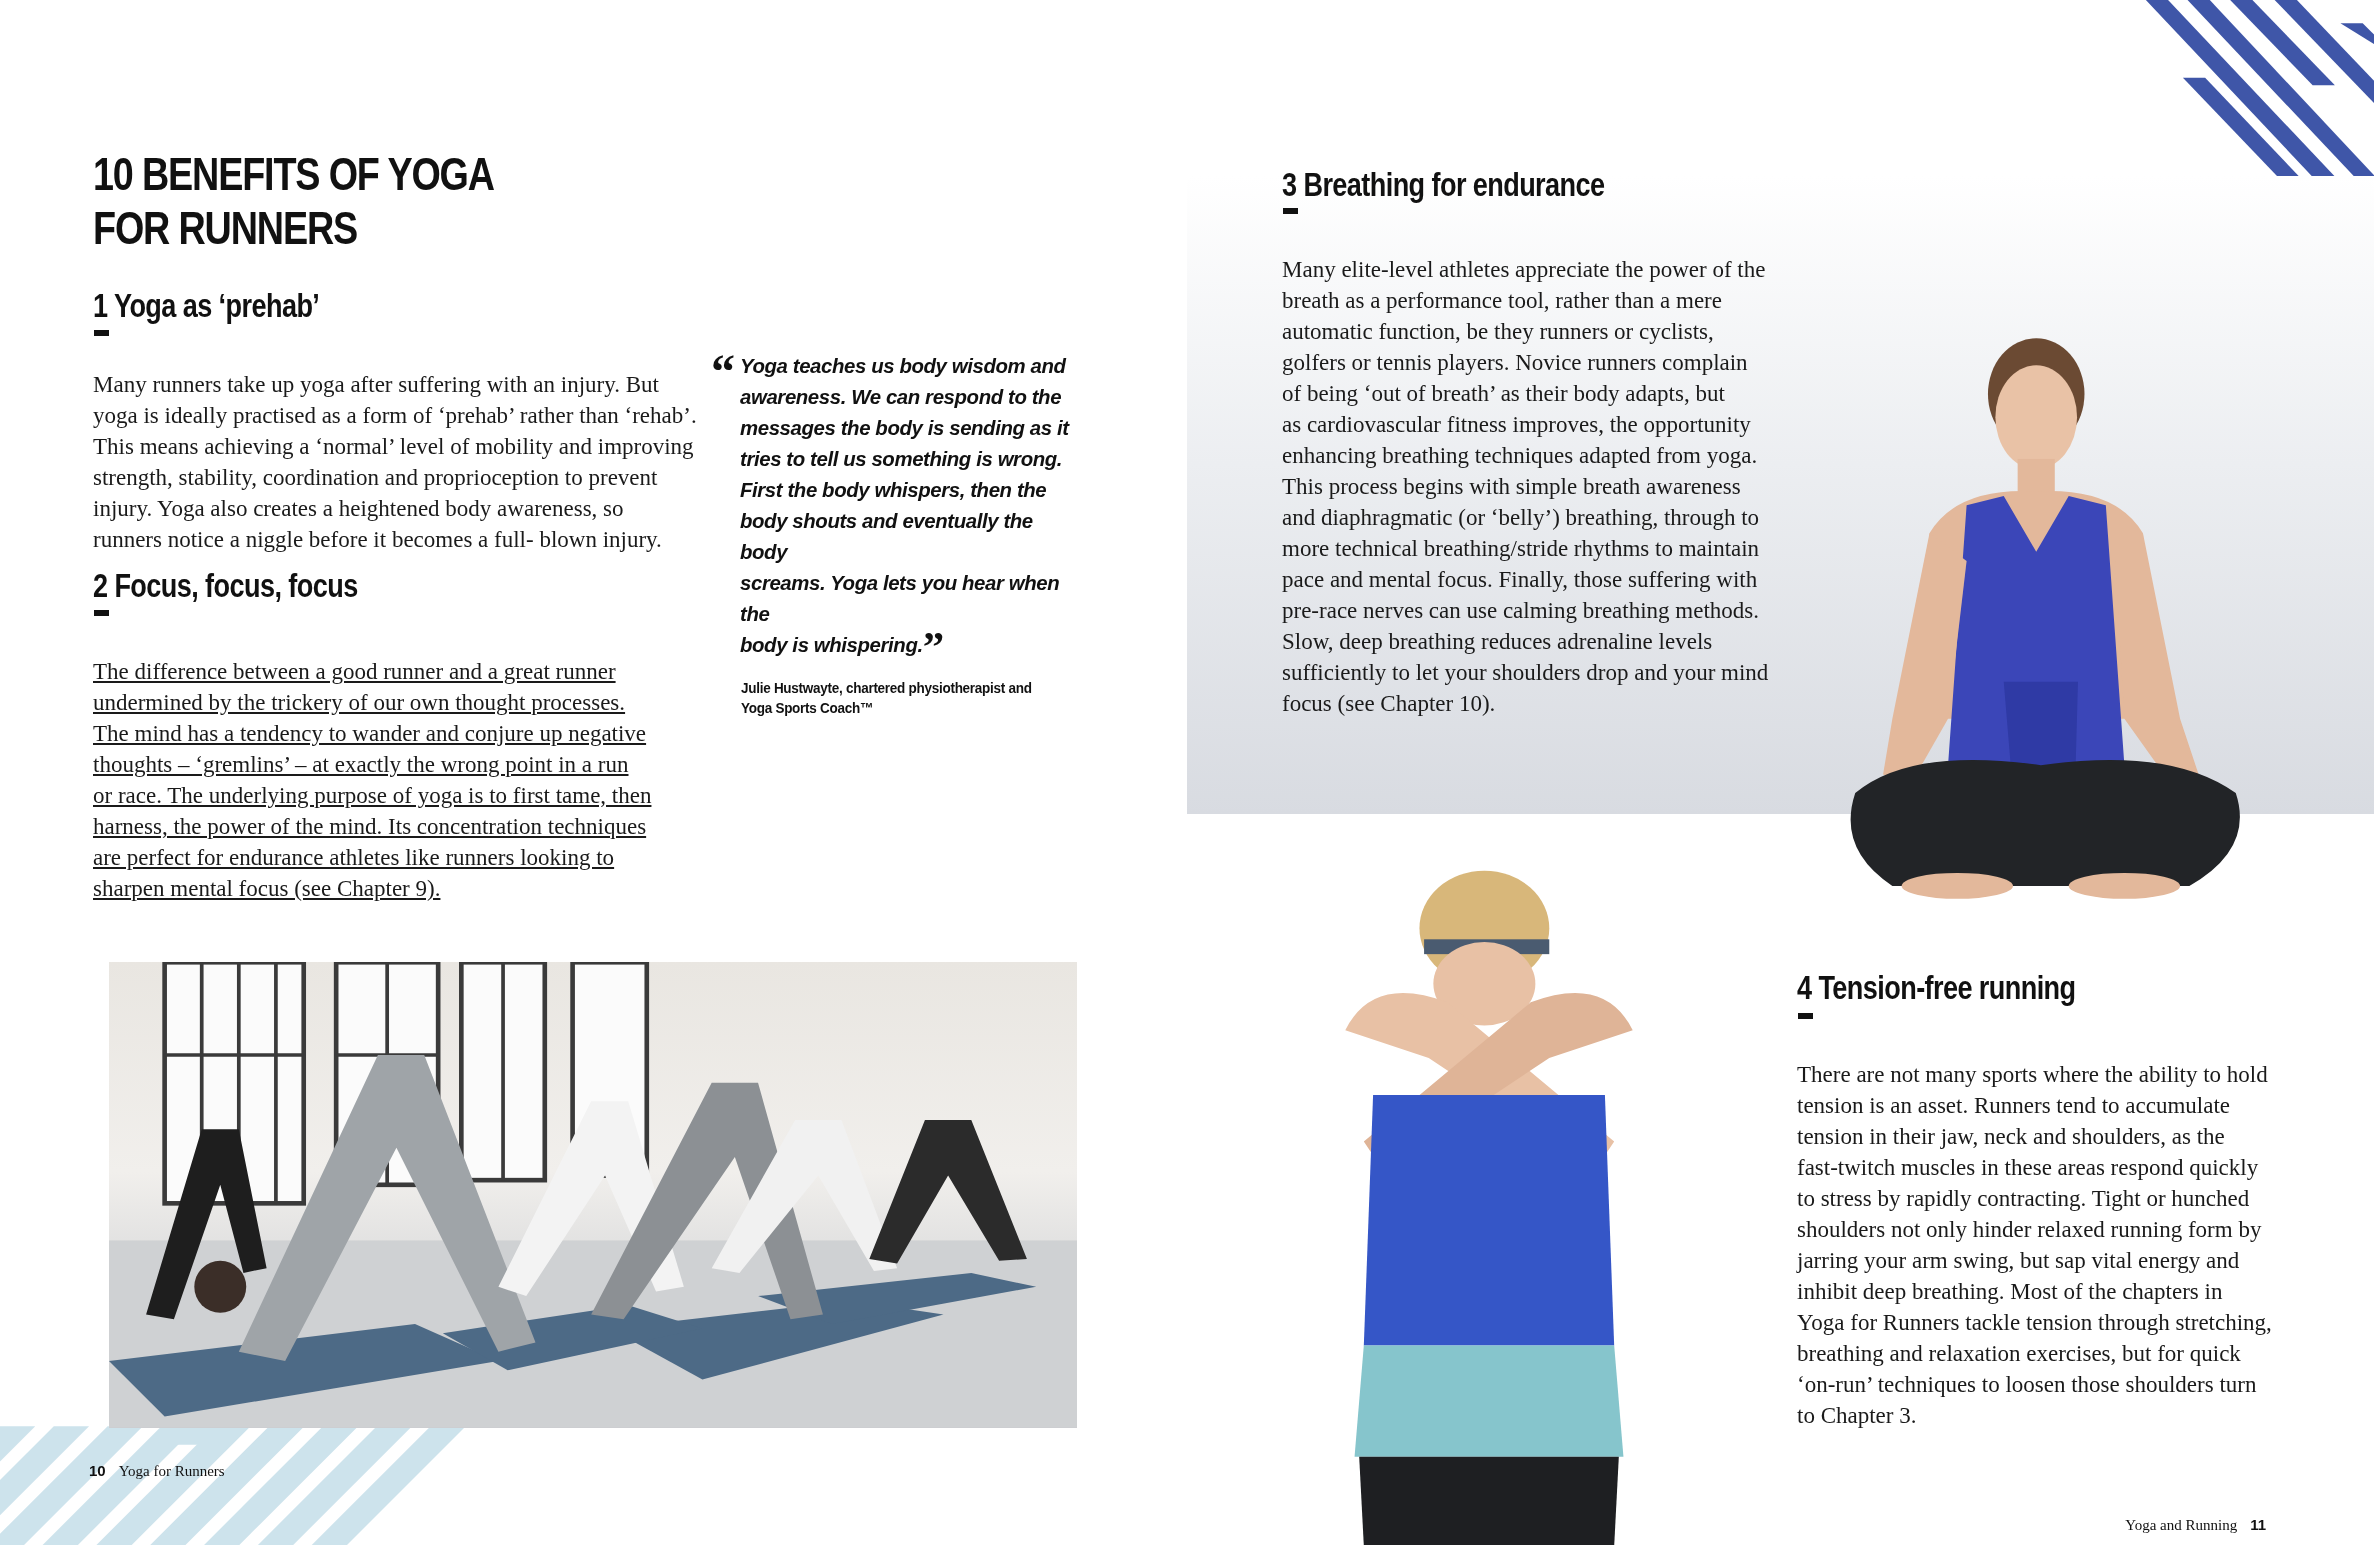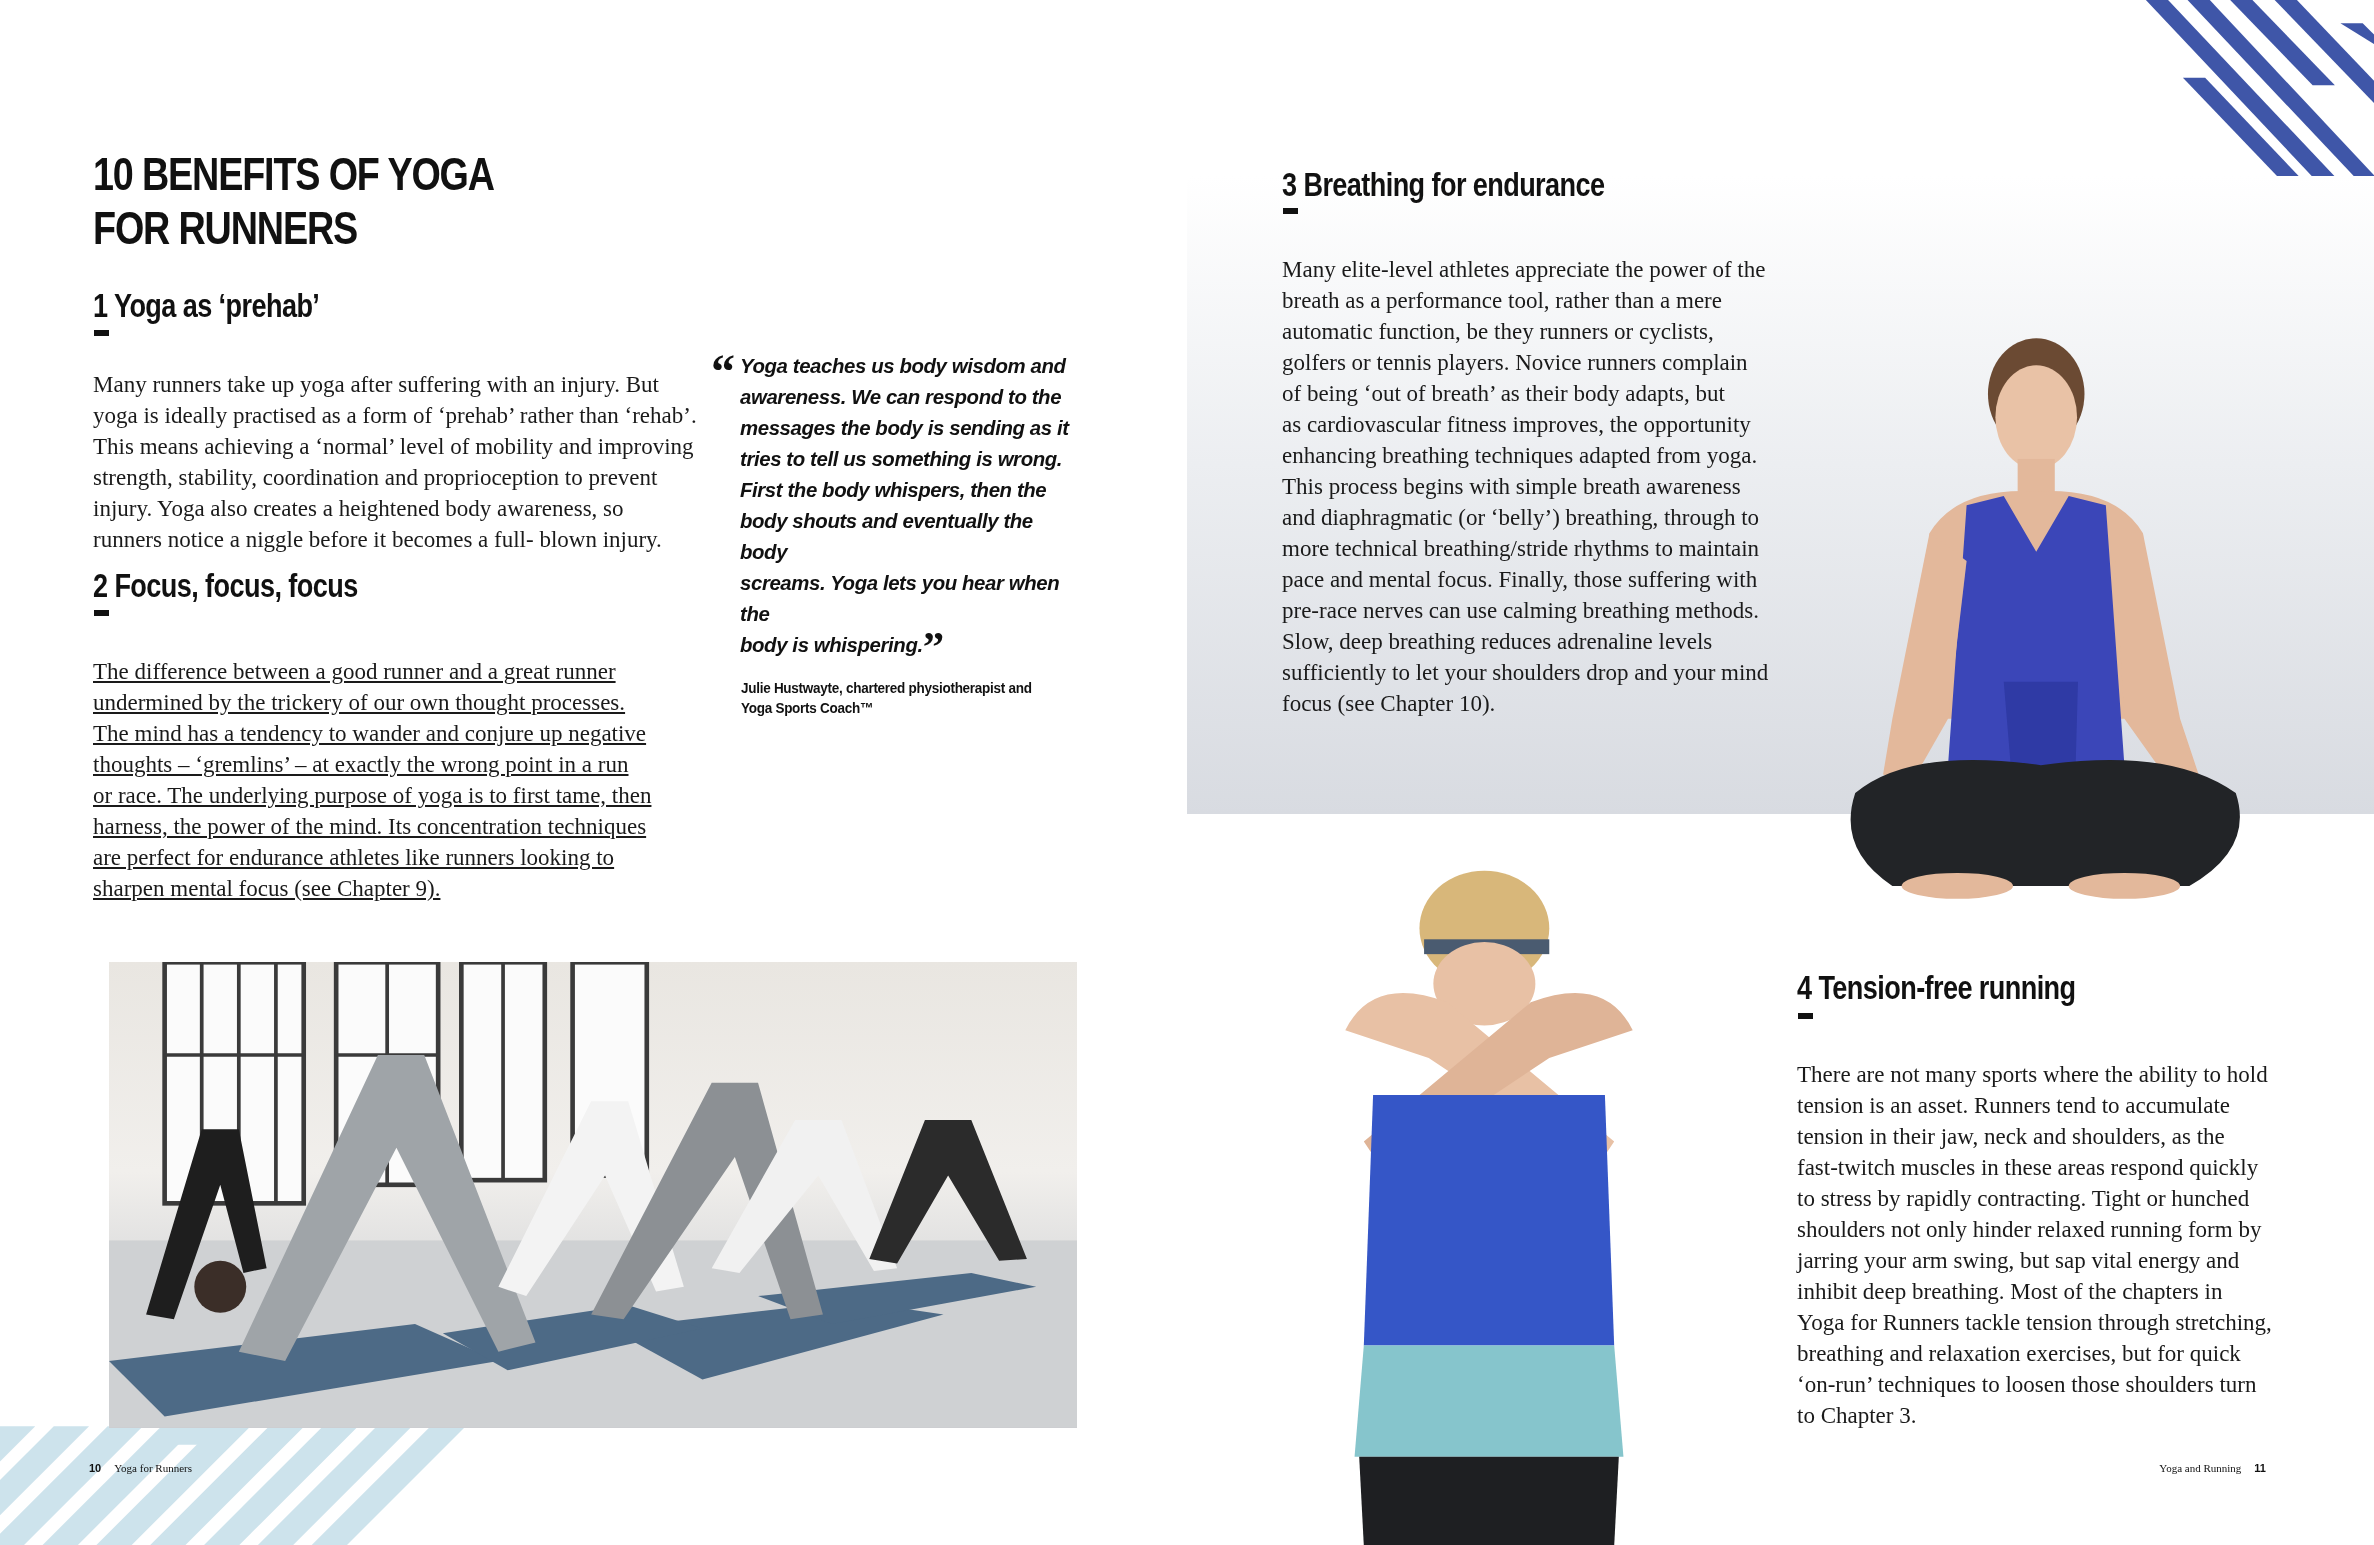--- a/index.html
+++ b/index.html
@@ -7,21 +7,21 @@
   .abs{position:absolute;}
   .main-title{left:93px;top:147px;font-family:"Liberation Sans",sans-serif;font-weight:bold;font-size:46px;line-height:54px;letter-spacing:-1.4px;transform:scaleX(0.82);transform-origin:left top;width:649px;}
   .h2{font-family:"Liberation Sans",sans-serif;font-weight:bold;font-size:33px;line-height:39px;letter-spacing:-0.7px;transform:scaleX(0.82);transform-origin:left top;white-space:nowrap;}
   .dash{width:15px;height:5.6px;background:#111;}
   .body{font-family:"Liberation Serif",serif;font-size:23px;line-height:31px;color:#1a1a1a;margin-top:28px;}
   .quote{font-family:"Liberation Sans",sans-serif;font-weight:bold;font-style:italic;font-size:20.4px;line-height:31px;letter-spacing:-0.4px;}
   .qmark{font-family:"Liberation Serif",serif;font-weight:bold;font-size:48px;line-height:37px;}
   .attr{font-family:"Liberation Sans",sans-serif;font-weight:bold;font-size:15px;line-height:20.4px;letter-spacing:-0.3px;transform:scaleX(0.9);transform-origin:left top;}
   .grey-panel{left:1187px;top:176px;width:1187px;height:638px;background:linear-gradient(to bottom,#ffffff 0%,#eceef1 45%,#d8dbe1 100%);}
   .photo{overflow:hidden;}
-  .footer{font-family:"Liberation Serif",serif;font-size:11px;}
+  .footer{font-family:"Liberation Serif",serif;font-size:15px;}
   .footer b{font-family:"Liberation Sans",sans-serif;font-weight:bold;}
 </style>
 </head>
 <body>
 
 <svg class="abs" style="left:2115px;top:0;" width="260" height="278" viewBox="0 0 280 300">
   <g fill="#3f56a8">
     <polygon points="33,0 57,0 280,236 280,262"></polygon>
     <polygon points="78,0 102,0 280,190 280,214"></polygon>
     <polygon points="124,0 148,0 237,92 213,92"></polygon>
@@ -203,16 +203,16 @@
   <div>to stress by rapidly contracting. Tight or hunched</div>
   <div>shoulders not only hinder relaxed running form by</div>
   <div>jarring your arm swing, but sap vital energy and</div>
   <div>inhibit deep breathing. Most of the chapters in</div>
   <div>Yoga for Runners tackle tension through stretching,</div>
   <div>breathing and relaxation exercises, but for quick</div>
   <div>‘on-run’ techniques to loosen those shoulders turn</div>
   <div>to Chapter 3.</div>
 </div>
 
-<div class="abs footer" style="right:109px;top:1462px;text-align:center;">
+<div class="abs footer" style="right:109px;top:1516px;text-align:center;">
   <span>Yoga and Running</span><span style="display:inline-block;width:13px;"></span><b>11</b>
 </div>
 
 
 </body></html>

